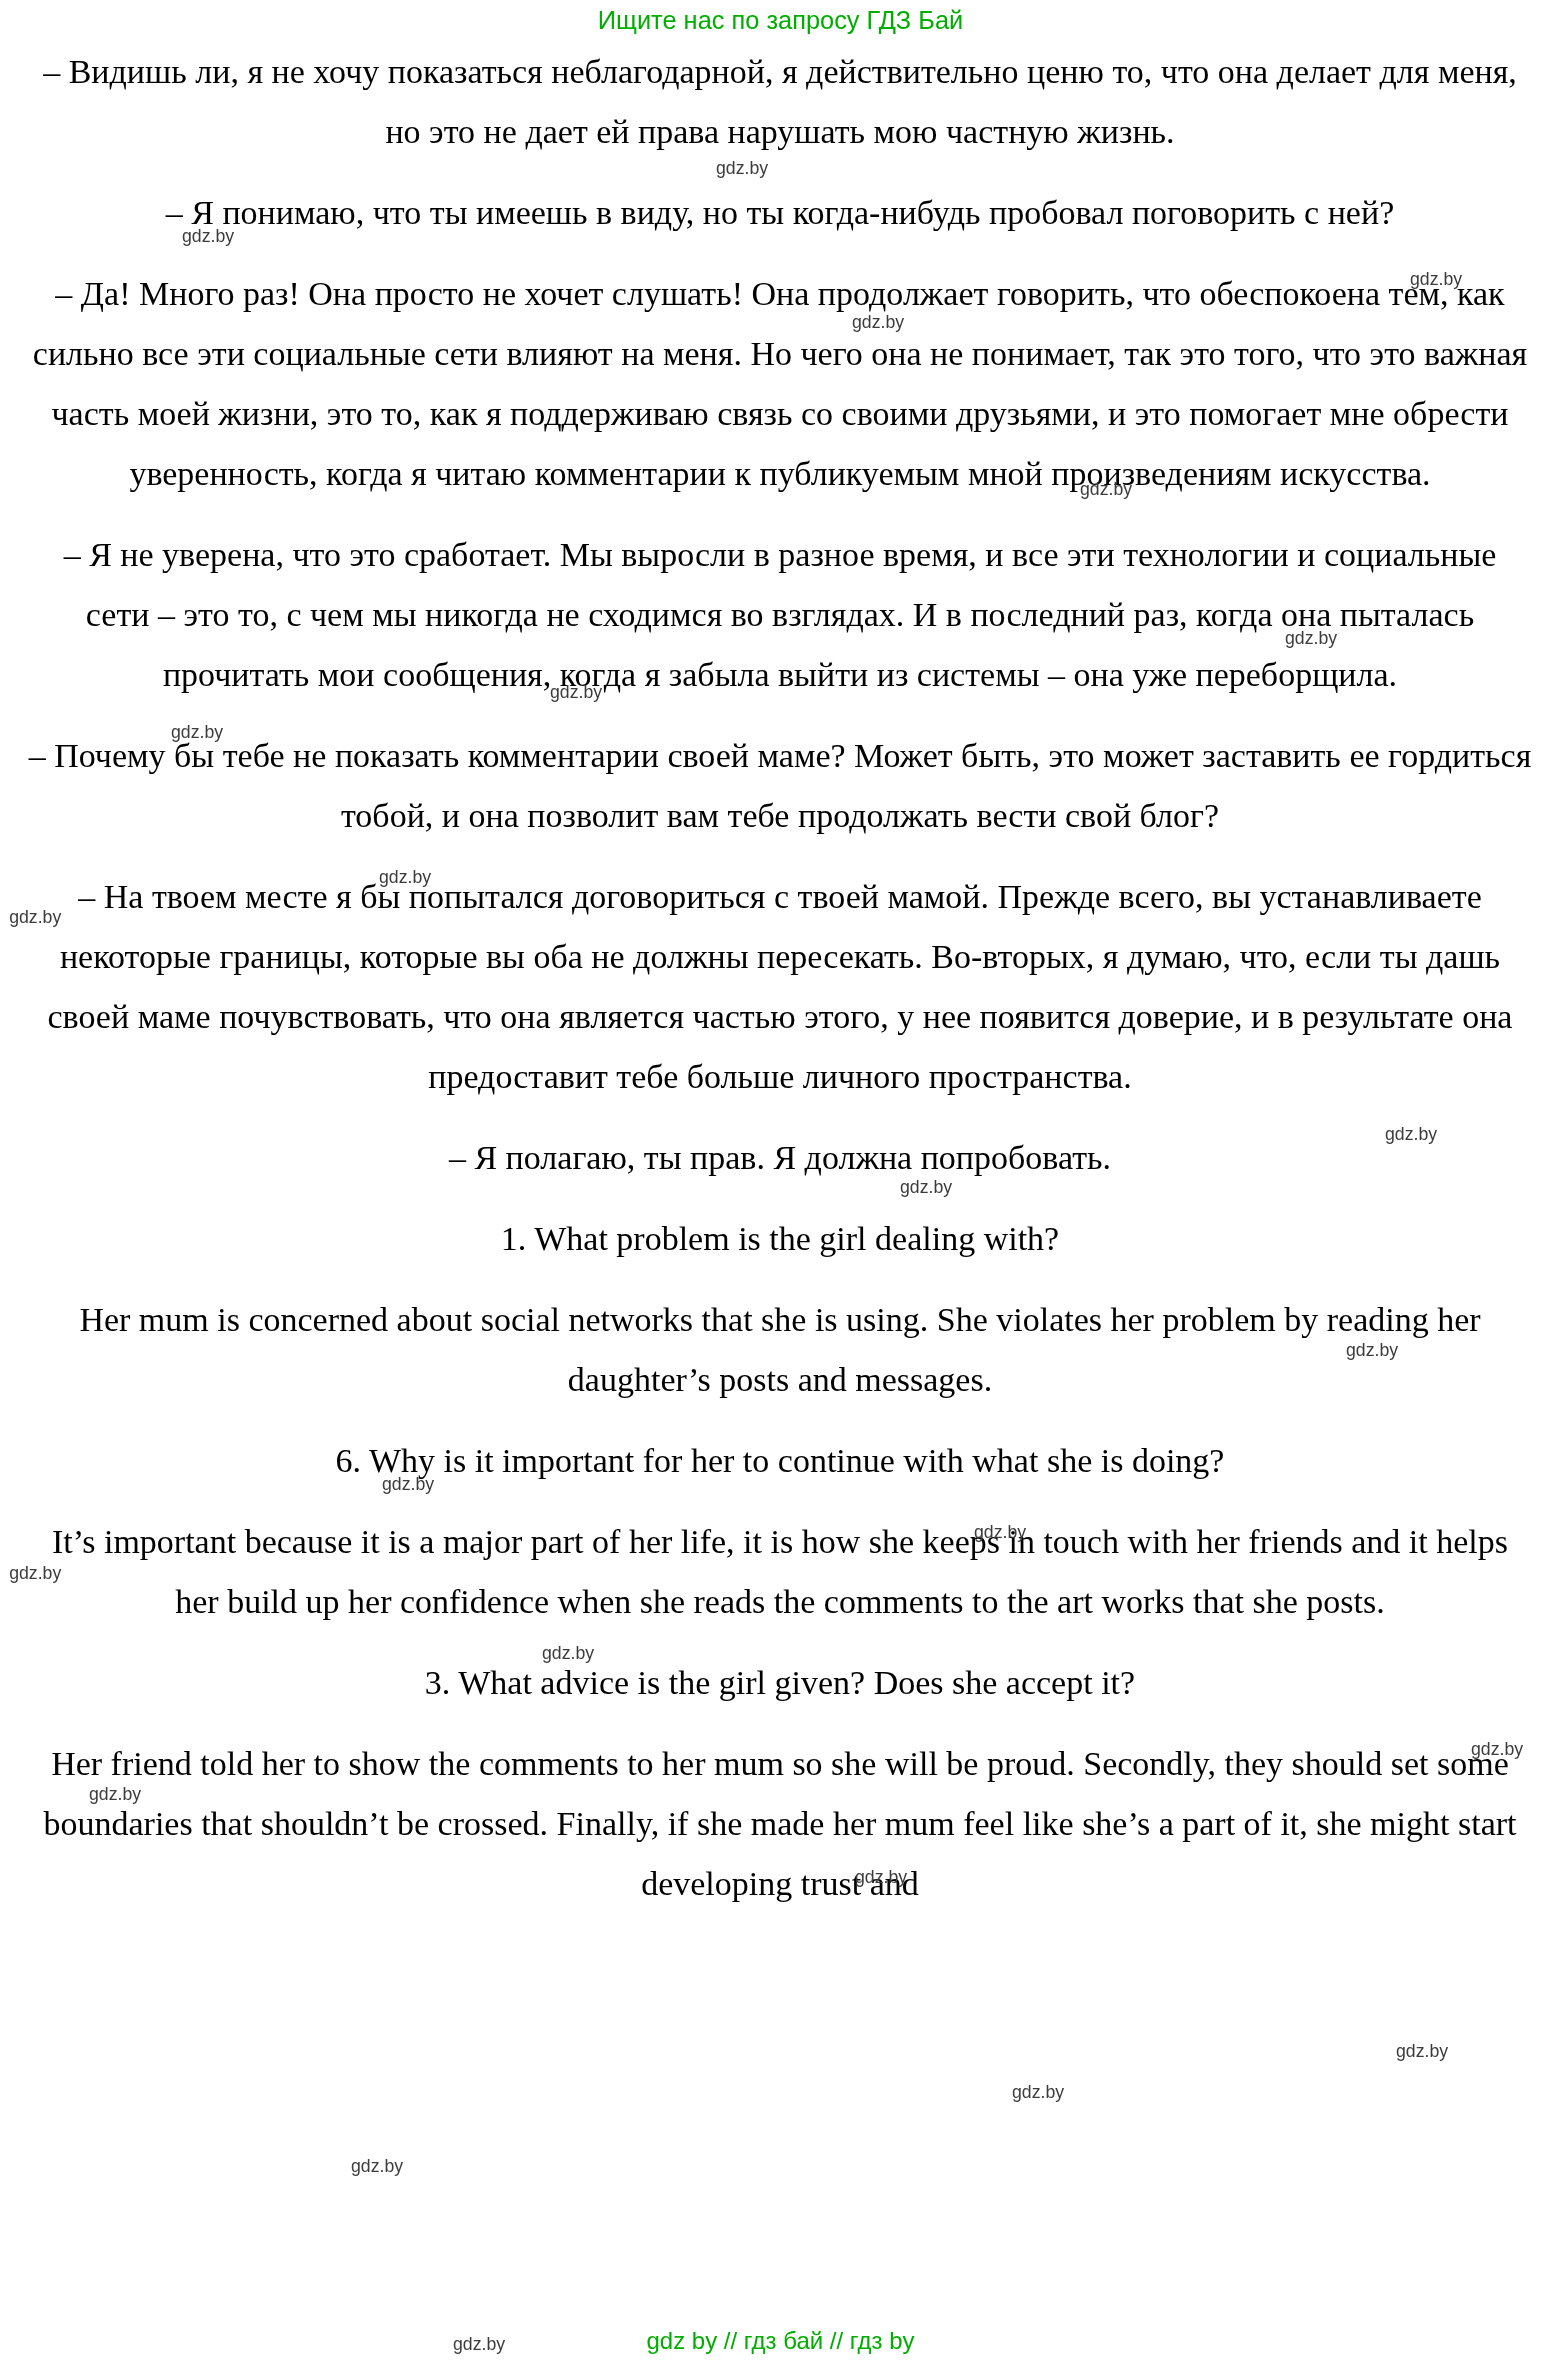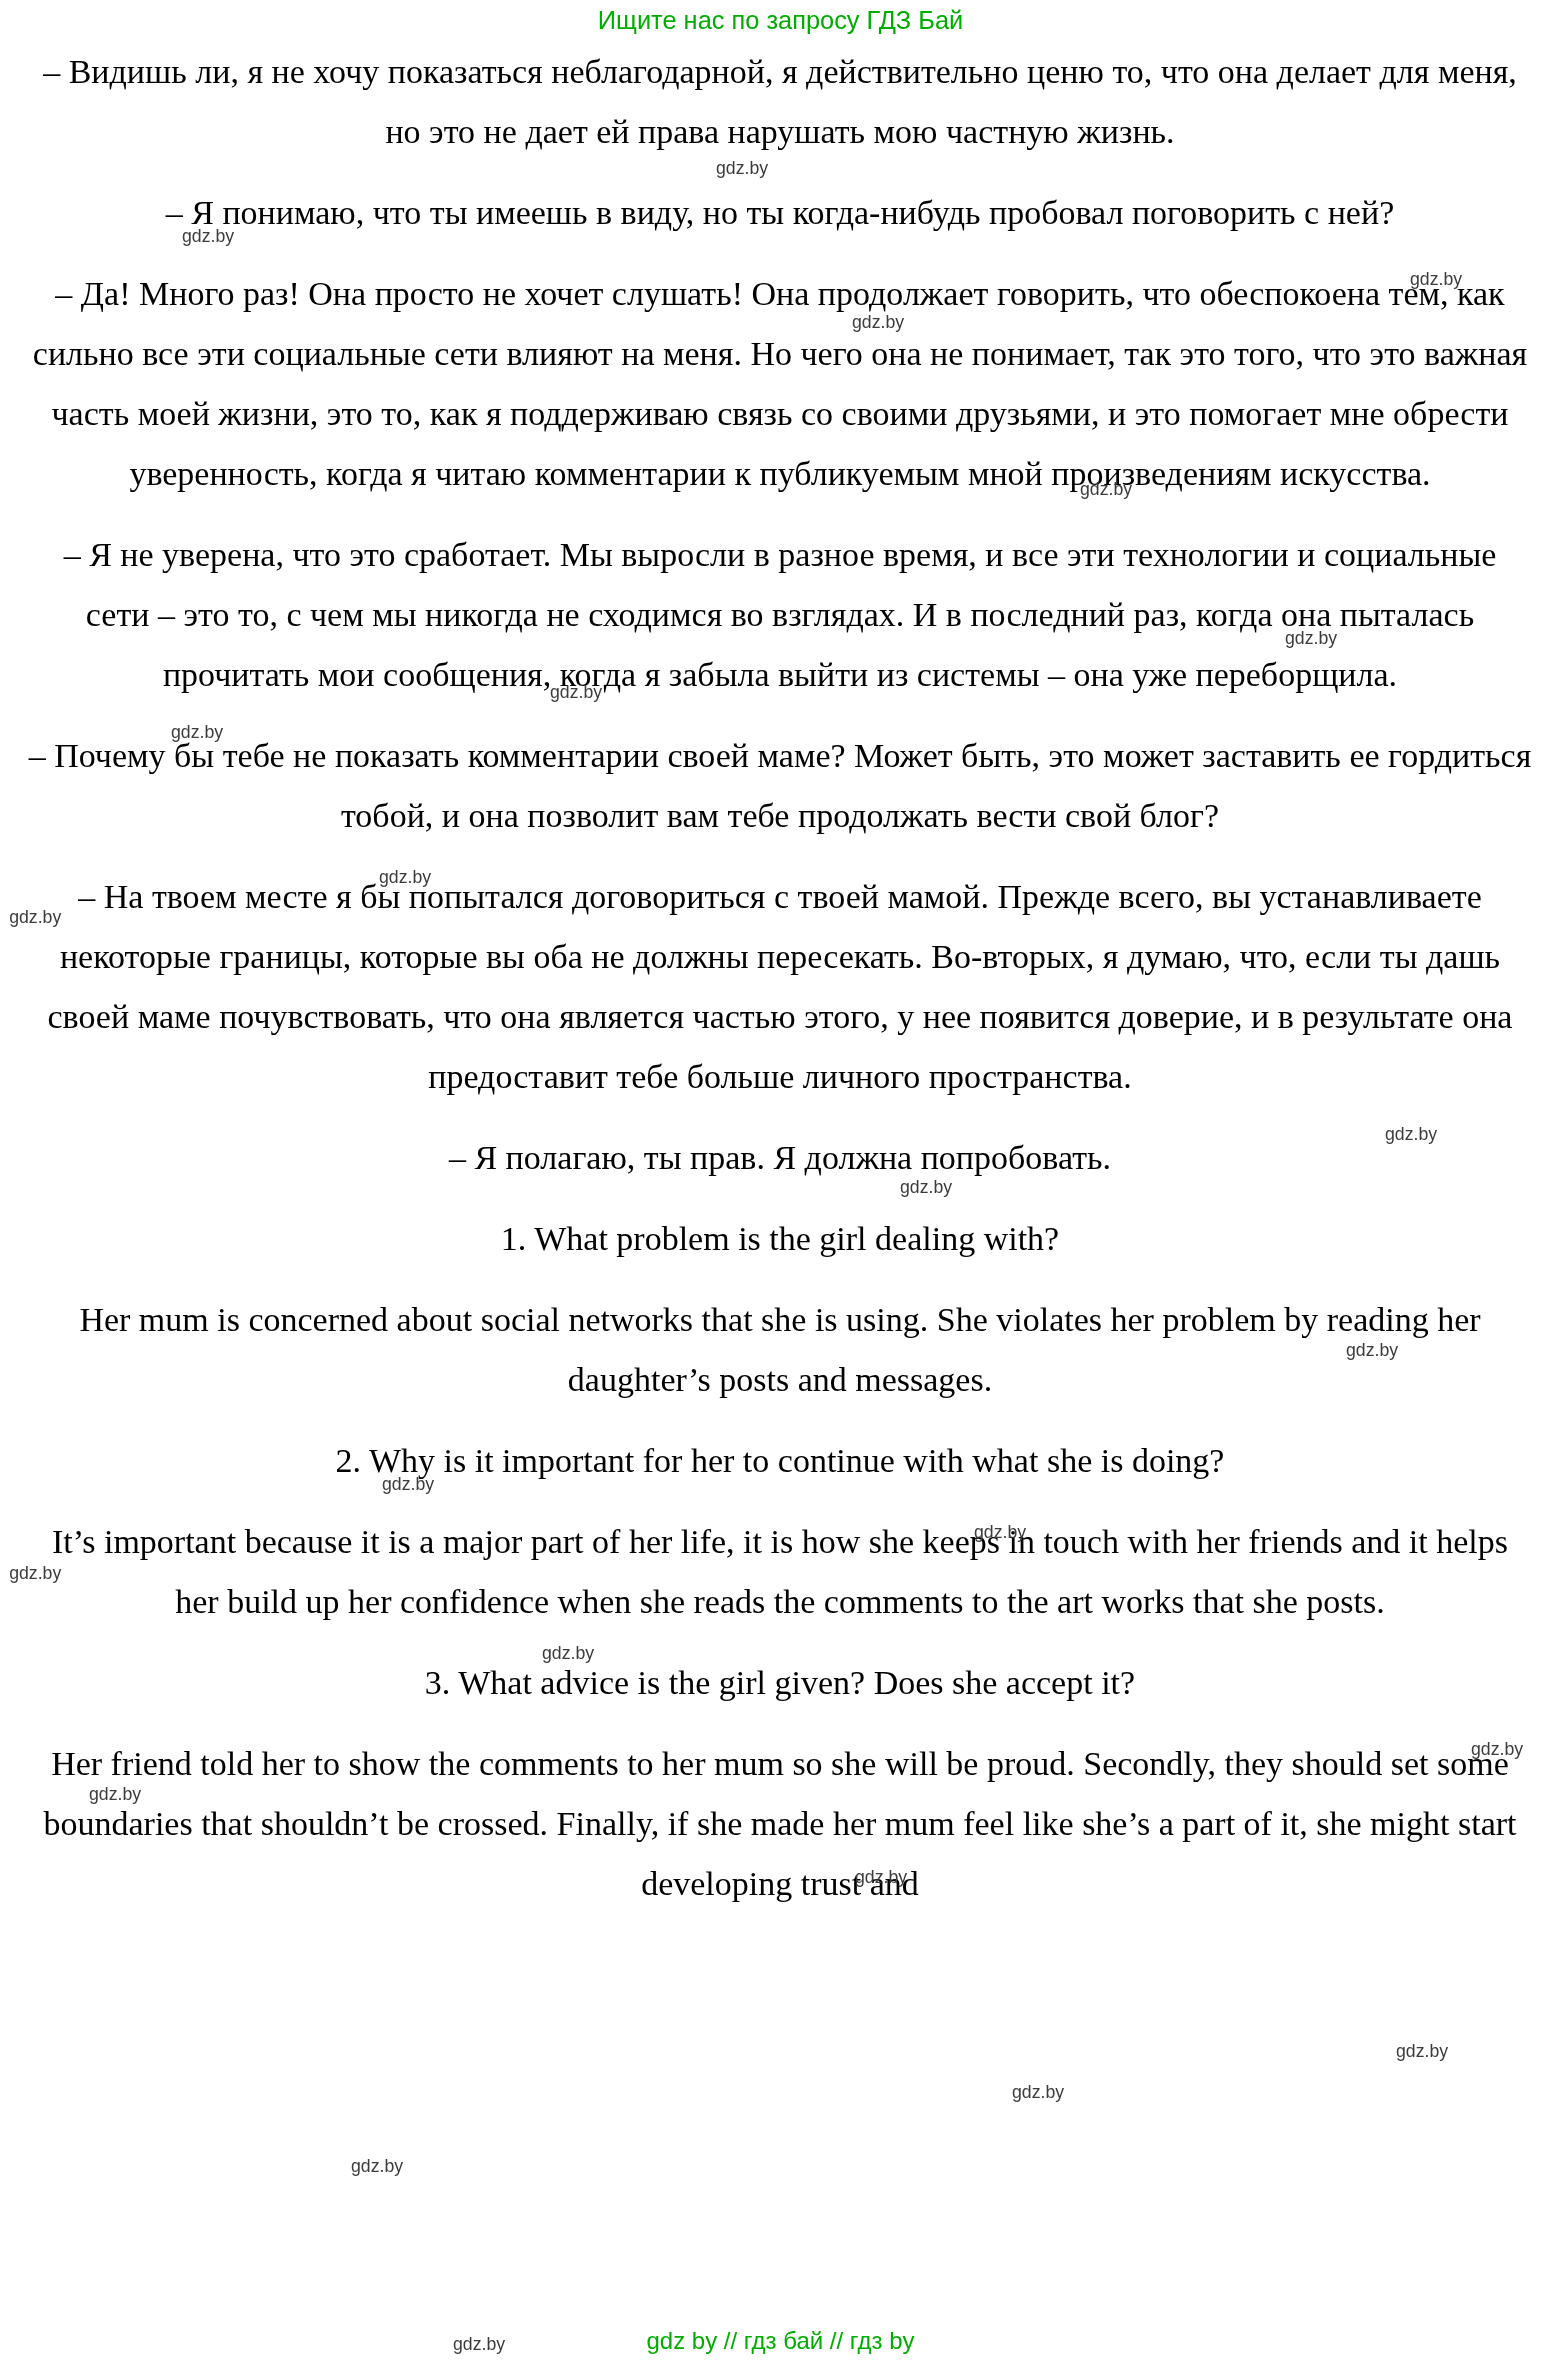--- a/index.html
+++ b/index.html
@@ -53,21 +53,21 @@
     <p>– Я понимаю, что ты имеешь в виду, но ты когда-нибудь пробовал поговорить с ней?</p>
     <p>– Да! Много раз! Она просто не хочет слушать! Она продолжает говорить, что обеспокоена тем, как сильно все эти социальные сети влияют на меня. Но чего она не понимает, так это того, что это важная часть моей жизни, это то, как я поддерживаю связь со своими друзьями, и это помогает мне обрести уверенность, когда я читаю комментарии к публикуемым мной произведениям искусства.</p>
     <p>– Я не уверена, что это сработает. Мы выросли в разное время, и все эти технологии и социальные сети – это то, с чем мы никогда не сходимся во взглядах. И в последний раз, когда она пыталась прочитать мои сообщения, когда я забыла выйти из системы – она уже переборщила.</p>
     <p>– Почему бы тебе не показать комментарии своей маме? Может быть, это может заставить ее гордиться тобой, и она позволит вам тебе продолжать вести свой блог?</p>
     <p>– На твоем месте я бы попытался договориться с твоей мамой. Прежде всего, вы устанавливаете некоторые границы, которые вы оба не должны пересекать. Во-вторых, я думаю, что, если ты дашь своей маме почувствовать, что она является частью этого, у нее появится доверие, и в результате она предоставит тебе больше личного пространства.</p>
     <p>– Я полагаю, ты прав. Я должна попробовать.</p>
 
     <p>1. What problem is the girl dealing with?</p>
     <p>Her mum is concerned about social networks that she is using. She violates her problem by reading her daughter’s posts and messages.</p>
 
-    <p>2. Why is it important for her to continue with what she is doing?</p>
+    <p>6. Why is it important for her to continue with what she is doing?</p>
     <p>It’s important because it is a major part of her life, it is how she keeps in touch with her friends and it helps her build up her confidence when she reads the comments to the art works that she posts.</p>
 
     <p>3. What advice is the girl given? Does she accept it?</p>
     <p>Her friend told her to show the comments to her mum so she will be proud. Secondly, they should set some boundaries that shouldn’t be crossed. Finally, if she made her mum feel like she’s a part of it, she might start developing trust and</p>
   </div>
 
   <div class="banner banner-bottom">gdz by  //  гдз бай  //  гдз by</div>
 
   <span class="wm" style="left:716px;top:160px">gdz.by</span>
   <span class="wm" style="left:182px;top:228px">gdz.by</span>

